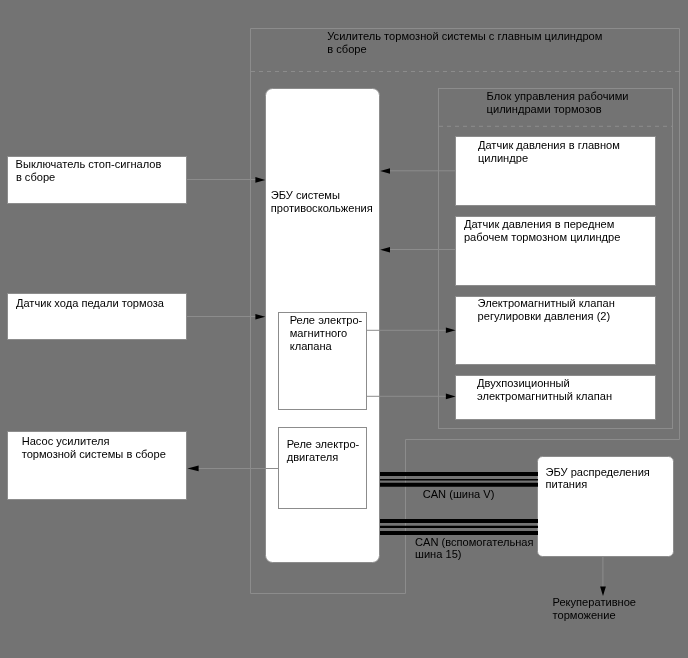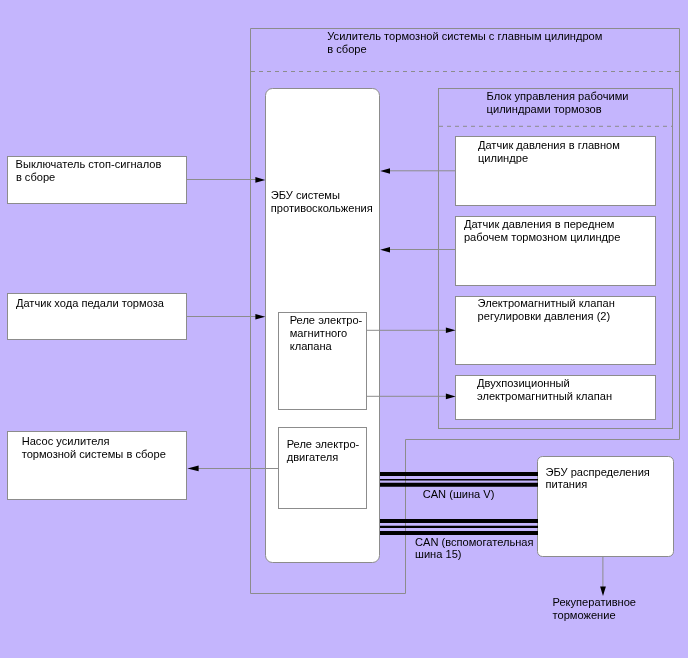--- a/index.html
+++ b/index.html
@@ -1,19 +1,19 @@
 <!DOCTYPE html>
 <html><head>
 <meta charset="utf-8">
 <title>Brake System Block Diagram</title>
 <style>
   html,body{margin:0;padding:0;background:#ffffff;}
   body{width:688px;height:658px;overflow:hidden;
        font-family:"Liberation Sans", sans-serif;}
-  #diagram{position:relative;width:688px;height:658px;background:#c4b5fd;
+  #diagram{position:relative;width:688px;height:658px;background:#737373;
            -webkit-font-smoothing:antialiased;}
   svg text{-webkit-font-smoothing:antialiased;}
   svg#canvas{display:block;}
   .lbl{font-family:"Liberation Sans", sans-serif;font-size:11.1px;fill:#000;
        dominant-baseline:alphabetic;white-space:pre;}
   .bx{fill:#ffffff;stroke:#8c8c8c;stroke-width:1;}
   .bx-dark{fill:none;stroke:#8c8c8c;stroke-width:1;}
   .dashline{stroke:#8c8c8c;stroke-width:1;stroke-dasharray:4 4;fill:none;}
   .conn{stroke:#8c8c8c;stroke-width:1;fill:none;}
   .bus-thick{stroke:#000000;stroke-width:4;fill:none;}

